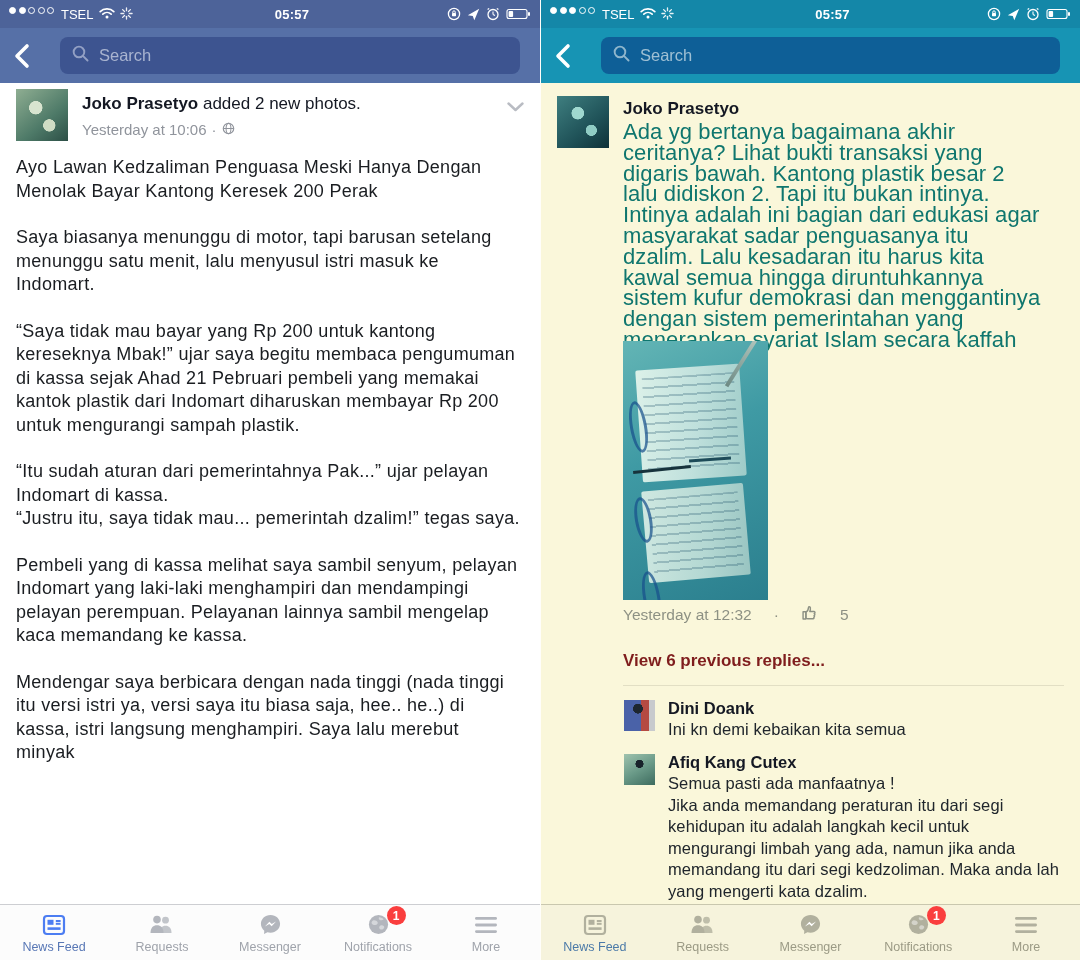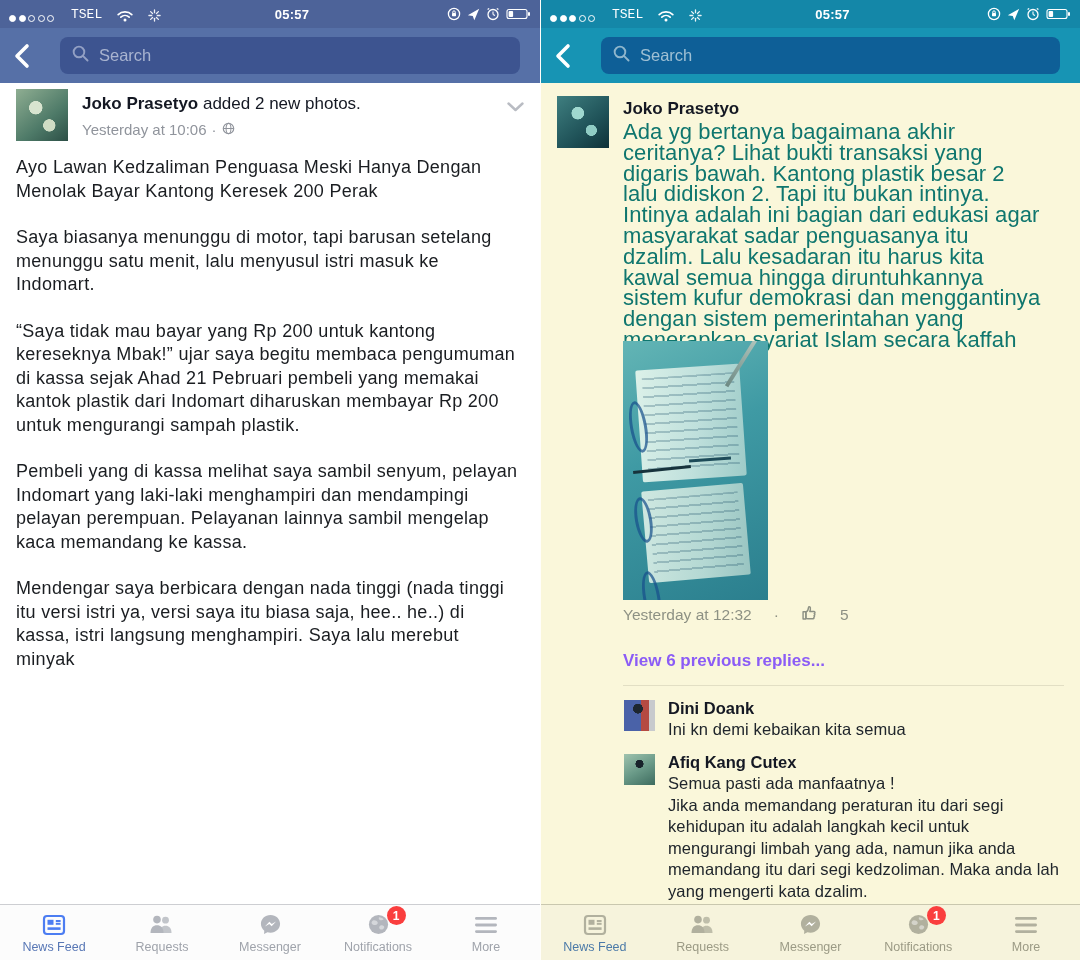--- a/index.html
+++ b/index.html
@@ -8,21 +8,21 @@
          font-family:"Liberation Sans", sans-serif;}
   .panel{position:absolute;top:0;width:540px;height:960px;overflow:hidden;}
   #left-panel{left:0;background:#ffffff;}
   #right-panel{left:540px;background:#faf7da;border-left:1px solid rgba(255,255,255,.85);}
 
   
   .statusbar{position:absolute;top:0;left:0;right:0;height:28px;color:#fff;
              display:flex;align-items:center;padding:0 9px;font-size:13px;}
   #left-panel .statusbar{background:#4d6399;}
   #right-panel .statusbar{background:#1487a8;}
-  .sb-left{display:flex;align-items:flex-end;gap:15px;z-index:2;font-family:Liberation Mono, monospace;}
+  .sb-left{display:flex;align-items:flex-start;gap:5px;z-index:2;}
   .dots{display:flex;gap:2.5px;margin-right:2px;}
   .dot{width:7px;height:7px;border-radius:50%;border:1px solid #fff;}
   .dot.f{background:#fff;}
   .sb-time{position:absolute;left:0;right:0;text-align:center;font-weight:bold;letter-spacing:.3px;padding-left:44px;}
   .sb-right{margin-left:auto;display:flex;align-items:center;gap:6px;z-index:2;}
   .sb-icon{display:flex;align-items:center;}
 
   
   .navbar{position:absolute;top:28px;left:0;right:0;height:55px;}
   #left-panel .navbar{background:#5670a7;}
@@ -81,21 +81,21 @@
   .oval2{left:12px;top:156px;height:46px;}
   .oval3{left:20px;top:230px;}
   .uline1{position:absolute;left:10px;top:127px;width:58px;height:3px;background:#17333c;transform:rotate(-6deg);}
   .uline2{position:absolute;left:66px;top:117px;width:42px;height:3px;background:#1d4b59;transform:rotate(-4deg);}
   .pen{position:absolute;left:118px;top:-12px;width:4px;height:62px;transform:rotate(32deg);
        background:linear-gradient(#b9ccc3,#6d8a84);}
 
   .photo-meta{position:absolute;left:82px;top:604px;display:flex;gap:22px;align-items:center;
               color:#8d9184;font-size:15.5px;}
   .photo-meta .thumb{color:#8d9184;}
-  .view-replies{position:absolute;left:82px;top:651px;font-weight:bold;font-size:17px;color:#8b5cf6;cursor:pointer;}
+  .view-replies{position:absolute;left:82px;top:651px;font-weight:bold;font-size:17px;color:#7f1d1d;cursor:pointer;}
   .divider{position:absolute;left:82px;right:16px;top:685px;height:1px;background:#e2dfc4;}
 
   .av-small{width:31px;height:31px;}
   .av-dini{left:83px;top:700px;background:
      radial-gradient(circle at 45% 28%, #1d2630 0 17%, rgba(0,0,0,0) 18%),
      linear-gradient(90deg,#4a62a8 0 55%, #b54a42 55% 82%, #c8cacd 82%);}
   .av-afiq{left:83px;top:754px;background:
      radial-gradient(circle at 50% 32%, #18222a 0 15%, rgba(0,0,0,0) 16%),
      linear-gradient(150deg,#9fc3ae,#6a9a88 50%,#3d6b5e);}
   .reply-body{position:absolute;width:392px;}
@@ -226,20 +226,22 @@
     <div class="post-menu">
       <svg width="17" height="10" viewBox="0 0 17 10">
           <polyline points="1.5,1.5 8.5,8 15.5,1.5" fill="none" stroke="currentColor" stroke-width="2.4" stroke-linecap="round" stroke-linejoin="round"></polyline>
         </svg>
     </div>
 
     <div class="post-body">
       <p>Ayo Lawan Kedzaliman Penguasa Meski Hanya Dengan Menolak Bayar Kantong Keresek 200 Perak</p>
       <p>Saya biasanya menunggu di motor, tapi barusan setelang menunggu satu menit, lalu menyusul istri masuk ke Indomart.</p>
       <p>“Saya tidak mau bayar yang Rp 200 untuk kantong kereseknya Mbak!” ujar saya begitu membaca pengumuman di kassa sejak Ahad 21 Pebruari pembeli yang memakai kantok plastik dari Indomart diharuskan membayar Rp 200 untuk mengurangi sampah plastik.</p>
+      <p>“Itu sudah aturan dari pemerintahnya Pak...” ujar pelayan Indomart di kassa.
+“Justru itu, saya tidak mau... pemerintah dzalim!” tegas saya.</p>
       <p>Pembeli yang di kassa melihat saya sambil senyum, pelayan Indomart yang laki-laki menghampiri dan mendampingi pelayan perempuan. Pelayanan lainnya sambil mengelap kaca memandang ke kassa.</p>
       <p>Mendengar saya berbicara dengan nada tinggi (nada tinggi itu versi istri ya, versi saya itu biasa saja, hee.. he..) di kassa, istri langsung menghampiri. Saya lalu  merebut minyak</p>
     </div>
 
     <div class="tabbar">
       <div class="tab active">
         <span class="ticon">
           <svg width="24" height="22" viewBox="0 0 24 22">
               <rect x="2" y="2" width="20" height="18" rx="3" fill="none" stroke="currentColor" stroke-width="2.2"></rect>
               <rect x="5.5" y="5.8" width="6" height="5" fill="currentColor"></rect>

